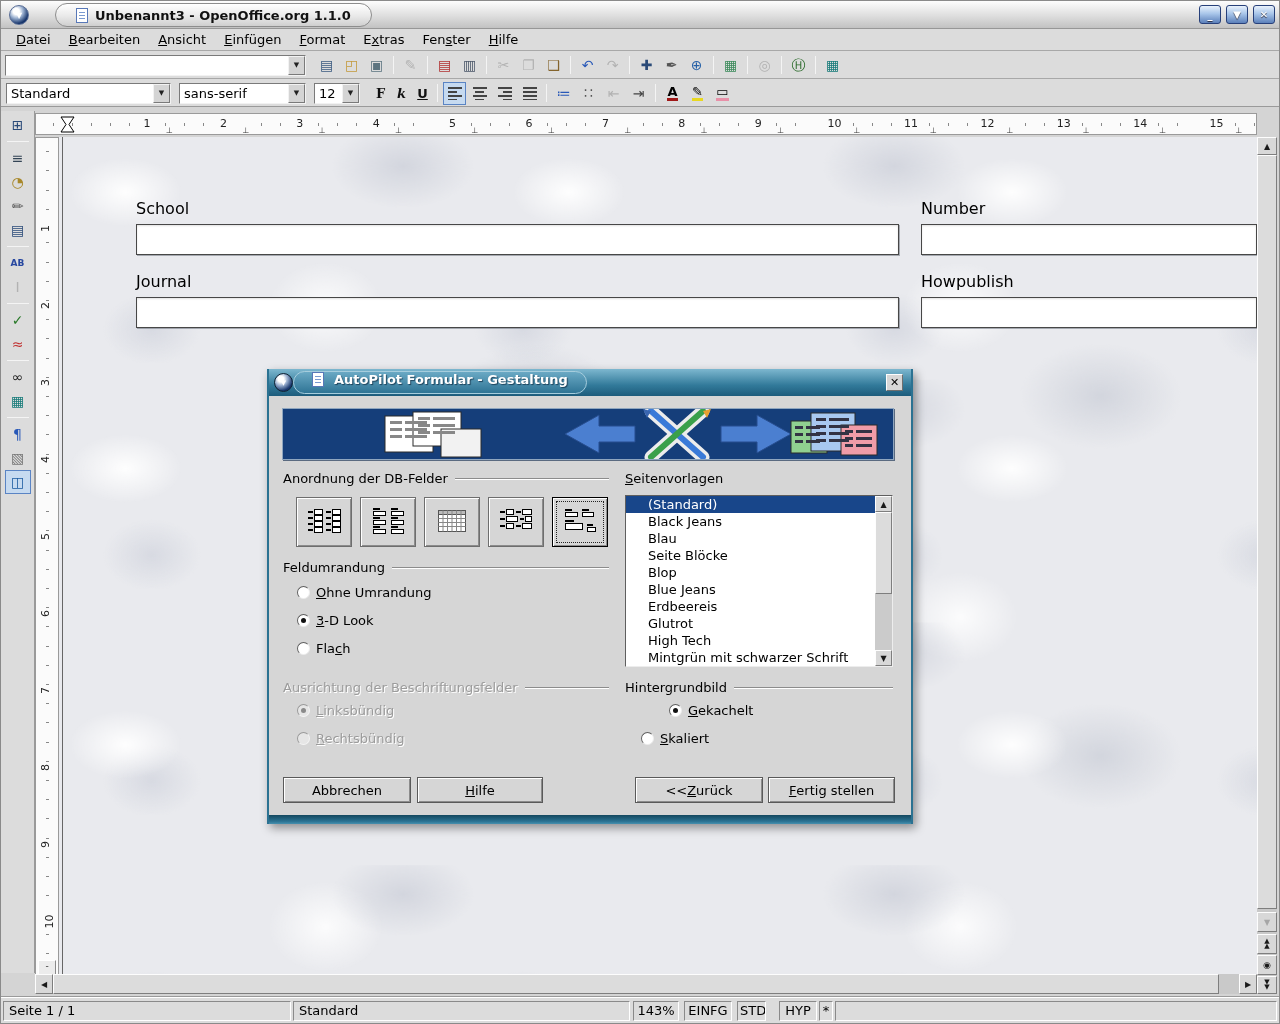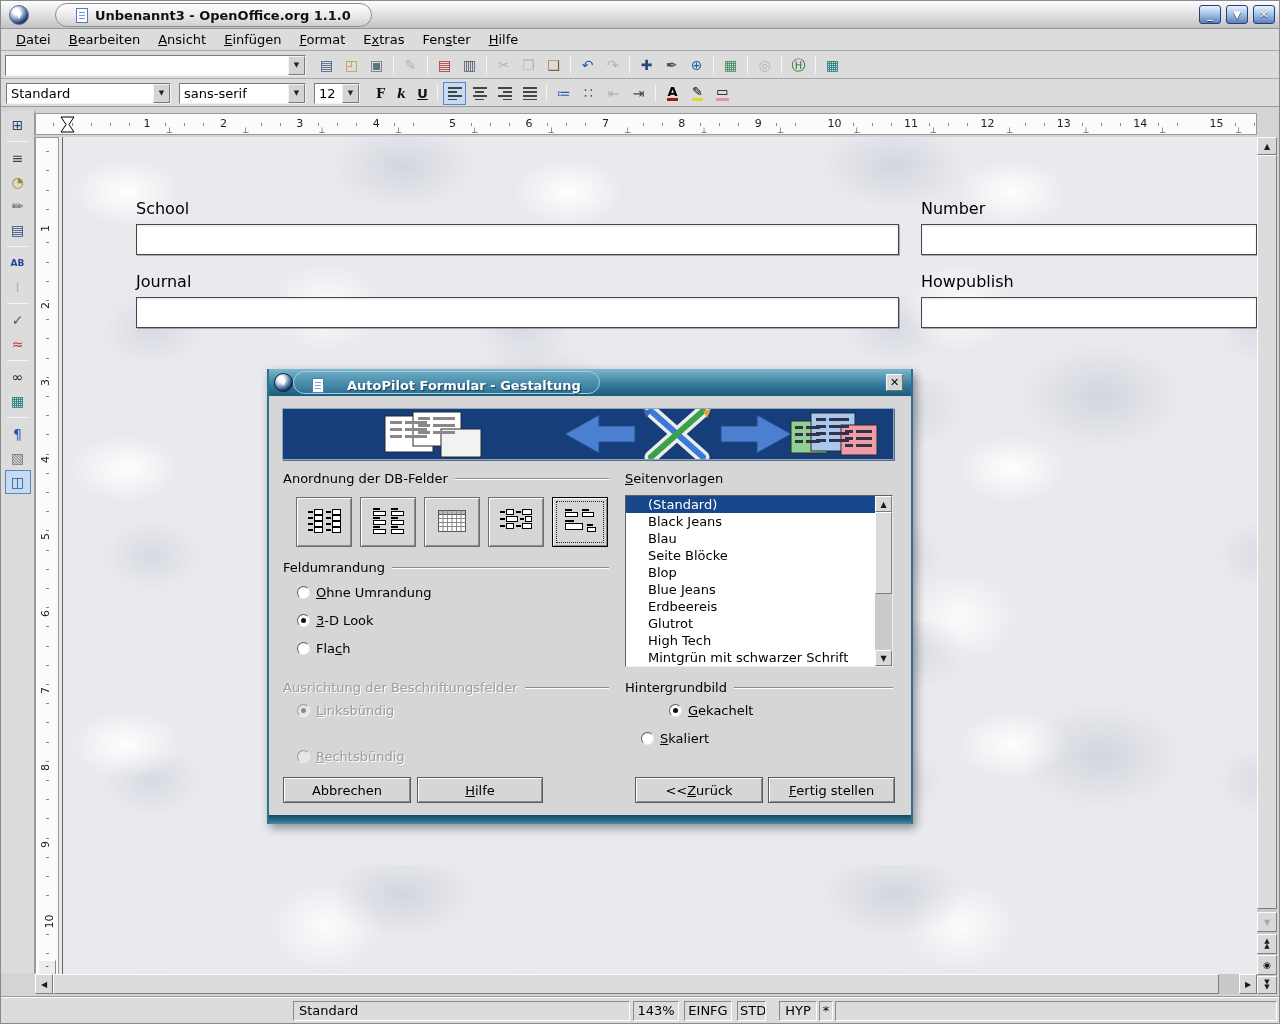--- a/index.html
+++ b/index.html
@@ -122,21 +122,21 @@
   #dialog { position:absolute; left:266px; top:368px; width:646px; height:455px; z-index:10;
     border-left:2px solid #2b7292; border-right:2px solid #2b7292;
     box-shadow: 3px 4px 9px rgba(0,0,0,.4); }
   #dlg-titlebar { position:relative; height:27px;
     background: linear-gradient(#7db7cf, #327a9a 60%, #1d5c7c); }
   #dlg-sysmenu { position:absolute; left:5px; top:4px; width:19px; height:19px; border-radius:50%;
     background: radial-gradient(circle at 35% 30%, #ffffff 0 18%, #9ab0d0 40%, #17356b 72%);
     color:#fff; font-size:7px; display:flex; align-items:center; justify-content:center; border:1px solid #123; }
   #dlg-titletab { position:absolute; left:24px; top:2px; height:23px; padding:0 18px; border-radius:12px;
     background: linear-gradient(#6aa9c4, #2f7495); border:1px solid #a6cddd;
-    display:flex; align-items:flex-end; gap:23px; color:#fff; font-weight:bold;
+    display:flex; align-items:flex-start; gap:10px; color:#fff; font-weight:bold;
     text-shadow: 1px 1px 1px rgba(0,20,40,.6); }
   #dlg-close { position:absolute; right:8px; top:5px; width:17px; height:17px; background:#d6d6d6;
     border:1px solid; border-color:#fdfdfd #6e6e6e #6e6e6e #fdfdfd; color:#000; font-size:11px; font-weight:bold;
     display:flex; align-items:center; justify-content:center; }
   #dlg-body { position:relative; height:419px; background:#d6d6d6; font-size:13px; color:#000; }
   #dlg-bottomstrip { height:9px; background: linear-gradient(#14485f, #2b7292 70%, #4790ae); }
   #dlg-banner { position:absolute; left:14px; top:13px; width:610px; height:50px;
     box-shadow: 0 0 0 1px #8fa6bf, 1px 1px 0 1px #5a6a80; }
   .group-hd { position:absolute; display:flex; align-items:center; height:16px; }
   .group-hd .etch { flex:1; height:2px; border-top:1px solid #8c8c8c; border-bottom:1px solid #fff; margin-left:7px; margin-top:1px; }
@@ -703,21 +703,21 @@
         <div class="radio-row" style="left: 28px; top: 244px;">
           <span class="radio"></span>
           <label>Fla<u>c</u>h</label>
         </div>
         <div class="radio-row disabled" style="left: 28px; top: 306px;">
           <span class="radio">
             <i class="dot"></i>
           </span>
           <label><u>L</u>inksbündig</label>
         </div>
-        <div class="radio-row disabled" style="left: 28px; top: 352px;">
+        <div class="radio-row disabled" style="left: 28px; top: 334px;">
           <span class="radio"></span>
           <label><u>R</u>echtsbündig</label>
         </div>
         <div class="radio-row" style="left: 372px; top: 306px; padding-left: 28px;">
           <span class="radio">
             <i class="dot"></i>
           </span>
           <label><u>G</u>ekachelt</label>
         </div>
         <div class="radio-row" style="left: 372px; top: 334px;">
@@ -727,20 +727,21 @@
         <div class="dlg-btn" style="left: 14px; width: 128px;">Abbrechen</div>
         <div class="dlg-btn" style="left: 148px; width: 126px;"><u>H</u>ilfe</div>
         <div class="dlg-btn" style="left: 366px; width: 128px;">&lt;&lt; <u>Z</u>urück</div>
         <div class="dlg-btn" style="left: 499px; width: 127px;"><u>F</u>ertig stellen</div>
       </div>
     <div id="dlg-bottomstrip"></div>
   </div>
 </div>
 
 <div id="statusbar">
+    <div class="seg" style="left: 2px; width: 288px;">Seite 1 / 1</div>
     <div class="seg" style="left: 292px; width: 337px;">Standard</div>
     <div class="seg center" style="left: 632px; width: 46px;">143%</div>
     <div class="seg center" style="left: 683px; width: 48px;">EINFG</div>
     <div class="seg center" style="left: 736px; width: 29px;">STD</div>
     <div class="seg center" style="left: 778px; width: 38px;">HYP</div>
     <div class="seg center" style="left: 818px; width: 14px;">*</div>
     <div class="seg" style="left: 834px; width: 442px;"></div>
   </div>
 
 </body></html>

